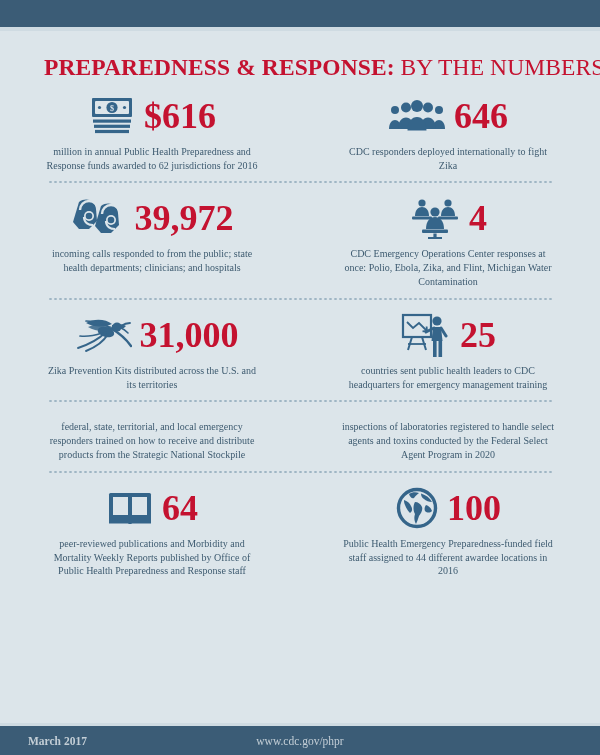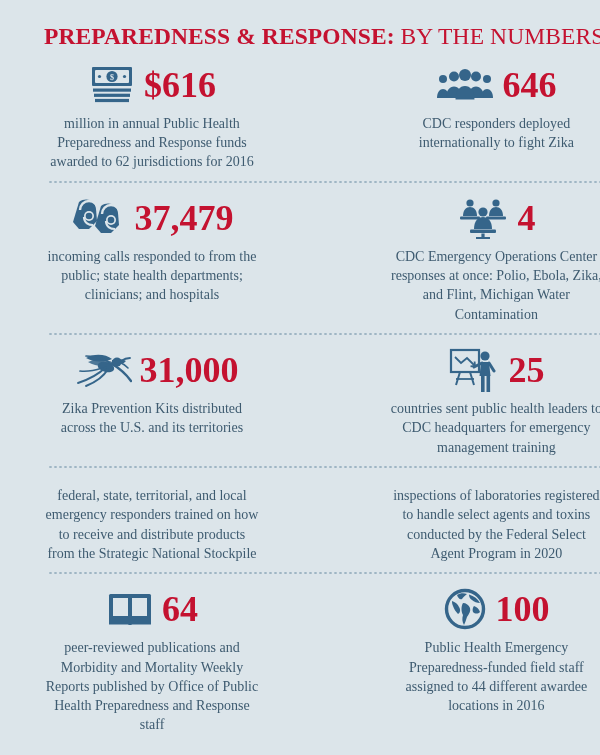--- a/index.html
+++ b/index.html
@@ -12,21 +12,21 @@
     background: #dce5ea;
     font-family: "Liberation Serif", serif;
     overflow: hidden;
   }
   .page {
     position: relative;
     width: 600px;
     height: 755px;
     background: #dce5ea;
     display: flex;
-    flex-direction: row;
+    flex-direction: column;
   }
   .topbar {
     height: 27px;
     background: #3b5c76;
     flex: 0 0 auto;
   }
   .topbar-accent {
     height: 4px;
     background: #cfdbe2;
     flex: 0 0 auto;
@@ -95,21 +95,21 @@
     font-weight: bold;
     font-size: 36px;
     line-height: 1;
     font-family: "Liberation Serif", serif;
     white-space: nowrap;
   }
   .stat-caption {
     margin-top: 6px;
     text-align: center;
     color: #3e5b70;
-    font-size: 14px;
+    font-size: 10px;
     line-height: 1.38;
     font-family: "Liberation Serif", serif;
     max-width: 214px;
   }
   .divider {
     height: 2px;
     margin: 9px 4px 8px 4px;
     background-image: radial-gradient(circle, #9fb6c4 0, #9fb6c4 1px, transparent 1.4px);
     background-size: 5px 2px;
     background-repeat: repeat-x;
@@ -227,21 +227,21 @@
                 </g>
                 <g transform="translate(22,4)">
                   <path d="M8 6 c7-5 16-2 17 7 l1 12 -8 8 -10 0 -6-7 z"></path>
                   <circle cx="18" cy="20" r="5" fill="#dce5ea"></circle>
                   <circle cx="18" cy="20" r="3.3" fill="#35658a"></circle>
                   <path d="M9 14 a9 9 0 0 1 18 0" stroke="#dce5ea" stroke-width="2.4" fill="none"></path>
                   <path d="M13 21 c0 6 5 8 9 8" stroke="#dce5ea" stroke-width="2.2" fill="none"></path>
                 </g>
               </svg>
             </span>
-            <span class="stat-value">37,479</span>
+            <span class="stat-value">39,972</span>
           </div>
           <div class="stat-caption">incoming calls responded to from the public; state health departments; clinicians; and hospitals</div>
         </div>
 
         <div class="cell">
           <div class="stat-head">
             <span class="stat-icon">
               <svg width="52" height="42" viewBox="0 0 52 42" fill="#35658a">
                 <g>
                   <circle cx="13" cy="6" r="3.6"></circle>
@@ -366,16 +366,17 @@
         </div>
       </div>
 
     </div>
   </div>
 
   <div class="footer">
     <div class="footer-accent"></div>
     <div class="footer-inner">
       <span class="footer-date">March 2017</span>
+      <span class="footer-url">www.cdc.gov/phpr</span>
     </div>
   </div>
 
 </div>
 
 </body></html>

